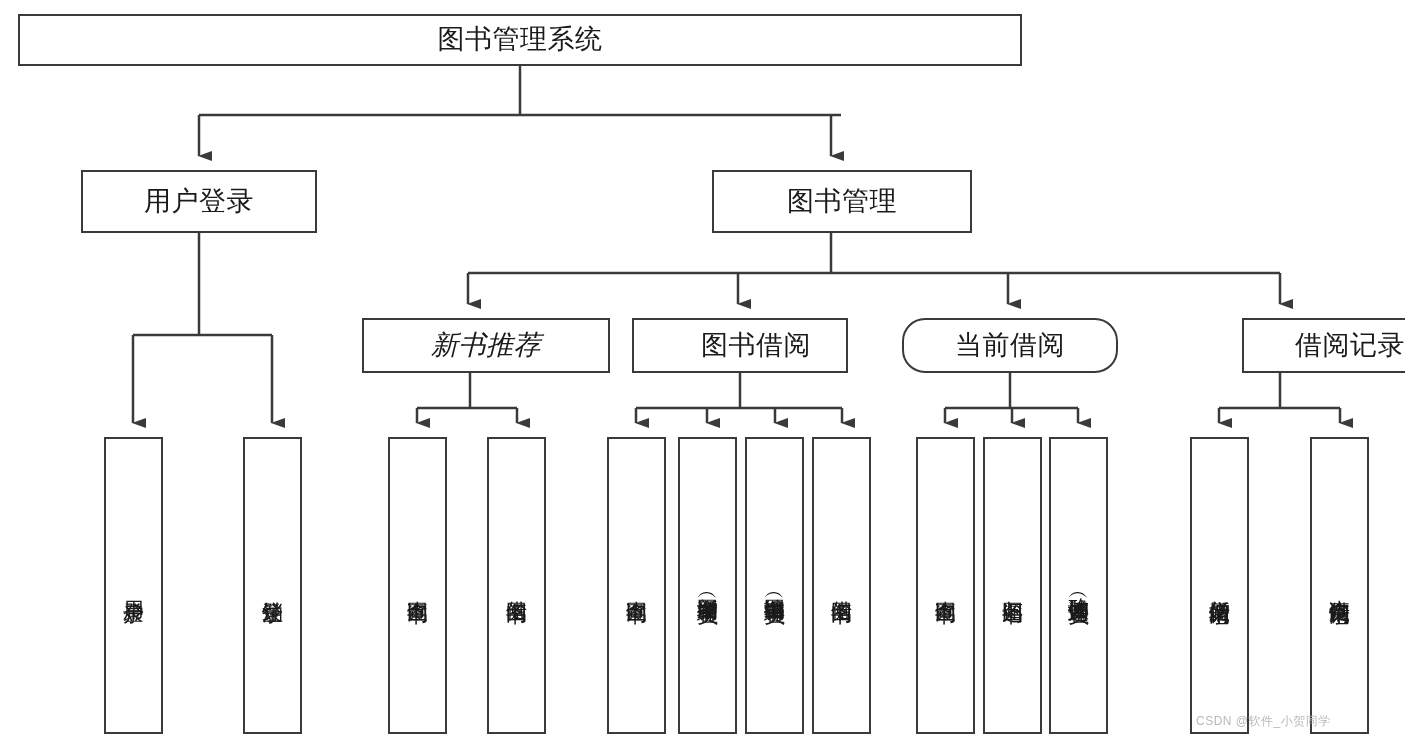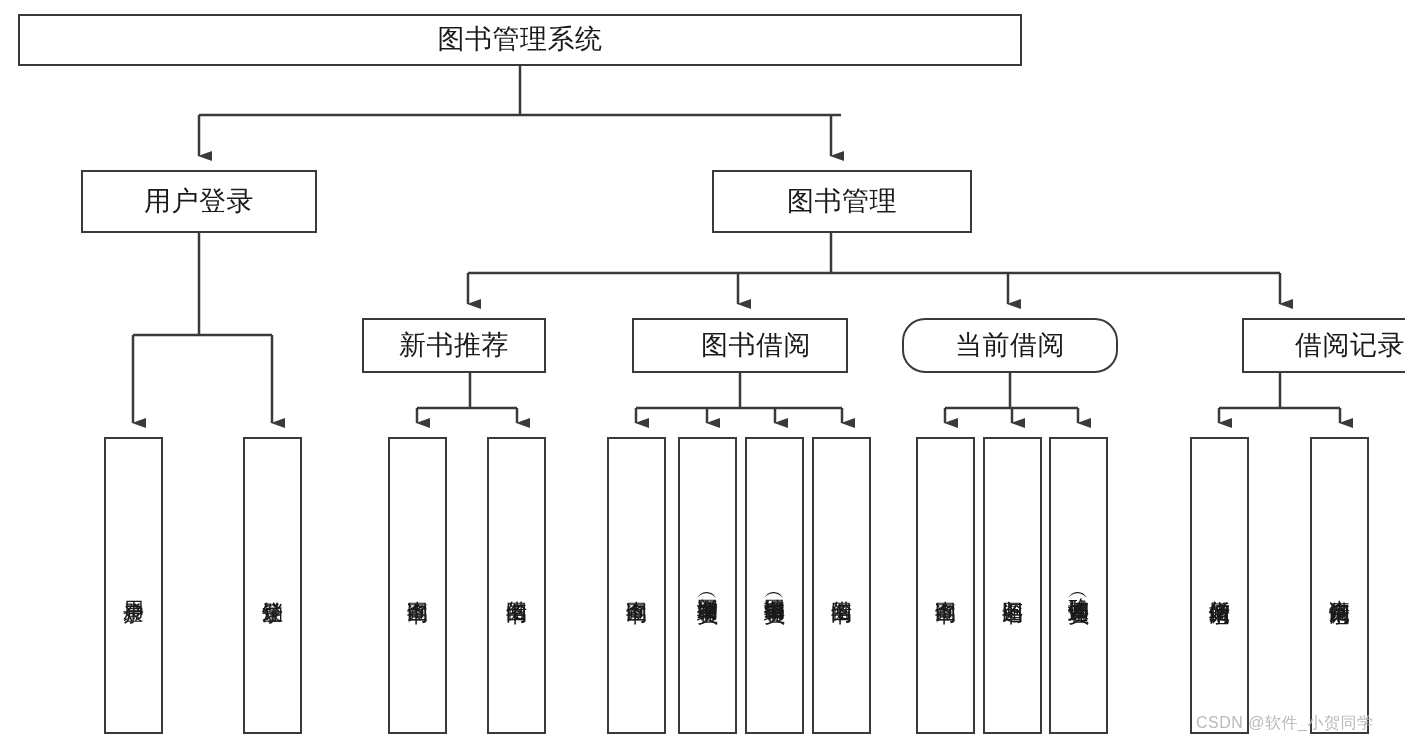--- a/index.html
+++ b/index.html
@@ -52,21 +52,21 @@
     white-space: nowrap;
   }
   .node.vertical {
     align-items: center;
     justify-content: center;
   }
   #watermark {
     position: absolute;
     left: 1196px;
     top: 713px;
-    font-size: 16px;
+    font-size: 12px;
     color: #b9b9b9;
     letter-spacing: 0.5px;
     white-space: nowrap;
     z-index: 3;
     font-family: "Liberation Sans", "DejaVu Sans", sans-serif;
   }
 </style>
 </head>
 <body>
 
@@ -126,21 +126,21 @@
     <span class="label">图书管理系统</span>
   </div>
 
   <div class="node" id="node-l2-0" style="left: 81px; top: 170px; width: 236px; height: 63px;">
     <span class="label">用户登录</span>
   </div>
   <div class="node" id="node-l2-1" style="left: 712px; top: 170px; width: 260px; height: 63px;">
     <span class="label">图书管理</span>
   </div>
 
-  <div class="node" id="node-l3-0" style="left: 362px; top: 318px; width: 184px; height: 55px;">
+  <div class="node" id="node-l3-0" style="left: 362px; top: 318px; width: 248px; height: 55px; font-style: italic;">
     <span class="label">新书推荐</span>
   </div>
   <div class="node" id="node-l3-1" style="left: 632px; top: 318px; width: 216px; height: 55px; padding-left: 32px;">
     <span class="label">图书借阅</span>
   </div>
   <div class="node" id="node-l3-2" style="left: 902px; top: 318px; width: 216px; height: 55px; border-radius: 23px;">
     <span class="label">当前借阅</span>
   </div>
   <div class="node" id="node-l3-3" style="left: 1242px; top: 318px; width: 216px; height: 55px;">
     <span class="label">借阅记录</span>

